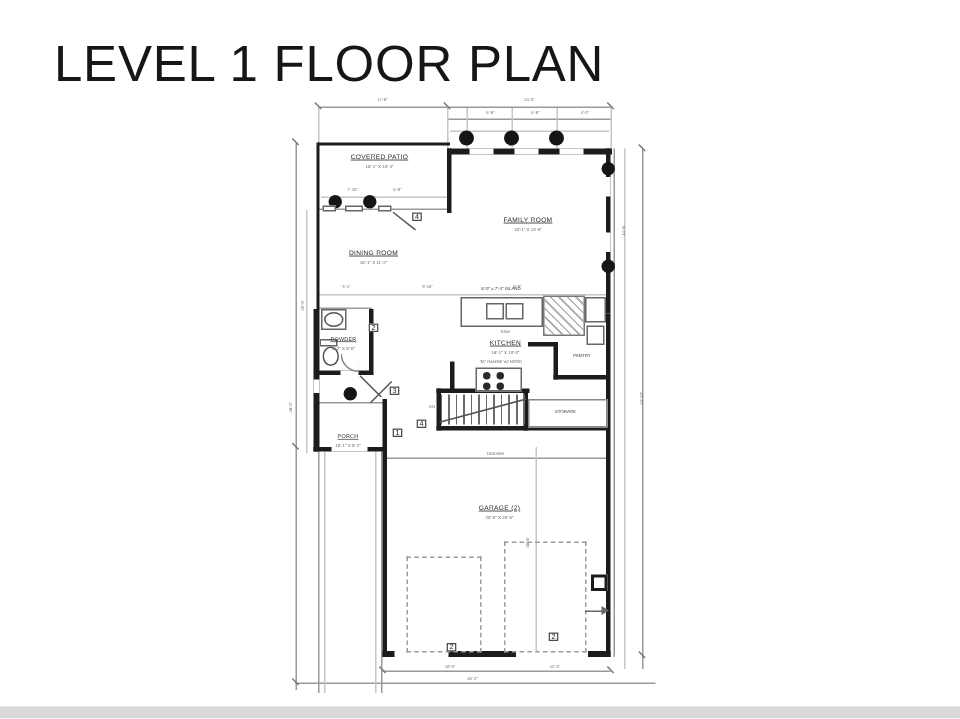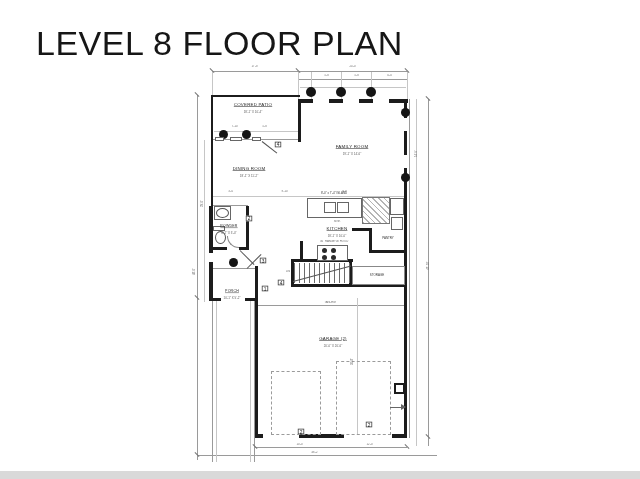--- a/index.html
+++ b/index.html
@@ -41,21 +41,21 @@
     transform:scale(.40);transform-origin:center top;white-space:nowrap}
   .rtiny{position:absolute;width:60px;text-align:center;color:#6a6a6a;font-size:7px;line-height:7px;
     transform:rotate(-90deg) scale(.40);transform-origin:center center;white-space:nowrap}
   .tag{position:absolute;width:8px;height:7px;border:1px solid #444;background:#fff;color:#222;
     font-size:6px;line-height:7px;text-align:center;transform:scale(.8);box-sizing:border-box}
   .band{position:absolute;background:#d9d9d9}
 </style>
 </head>
 <body>
 
-<div class="title" style="left:36px;top:24px">LEVEL 8 FLOOR PLAN</div>
+<div class="title" style="left:36px;top:24px">LEVEL 1 FLOOR PLAN</div>
 
 <div class="ln" style="left:212px;top:71px;width:196px;height:1px"></div>
 <div class="ln" style="left:298px;top:79px;width:110px;height:1px"></div>
 <div class="lnl" style="left:300px;top:87px;width:106px;height:1px"></div>
 <div class="lnl" style="left:212px;top:71px;width:1px;height:25px"></div>
 <div class="lnl" style="left:298px;top:71px;width:1px;height:28px"></div>
 <div class="lnl" style="left:407px;top:71px;width:1px;height:28px"></div>
 <div class="lnl" style="left:311px;top:72px;width:1px;height:27px"></div>
 <div class="lnl" style="left:341px;top:72px;width:1px;height:27px"></div>
 <div class="lnl" style="left:371px;top:72px;width:1px;height:27px"></div>

